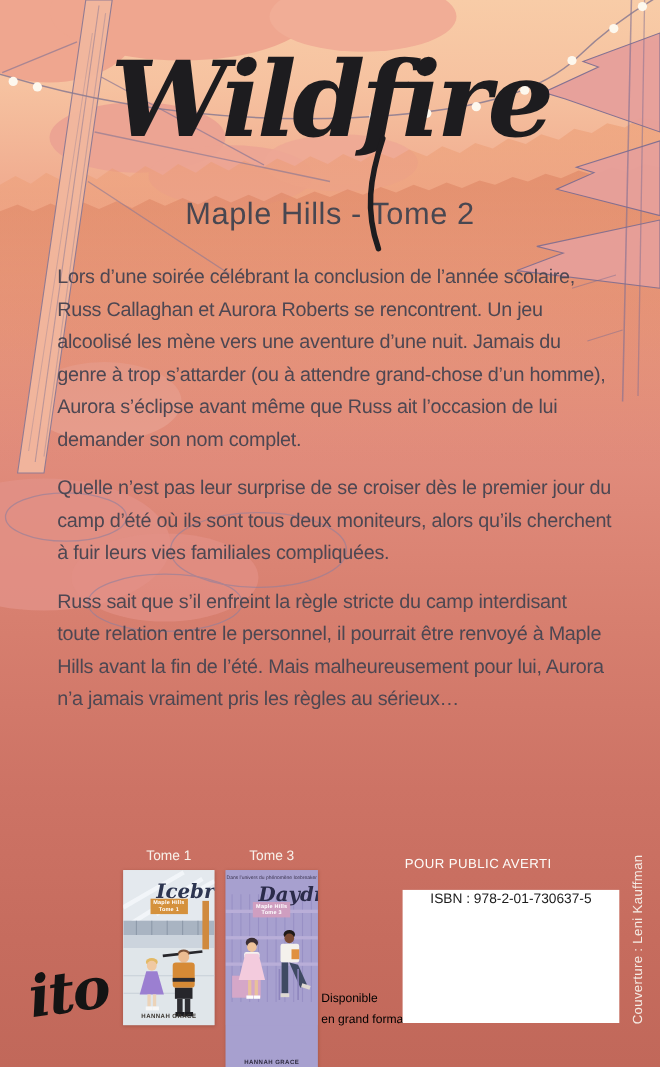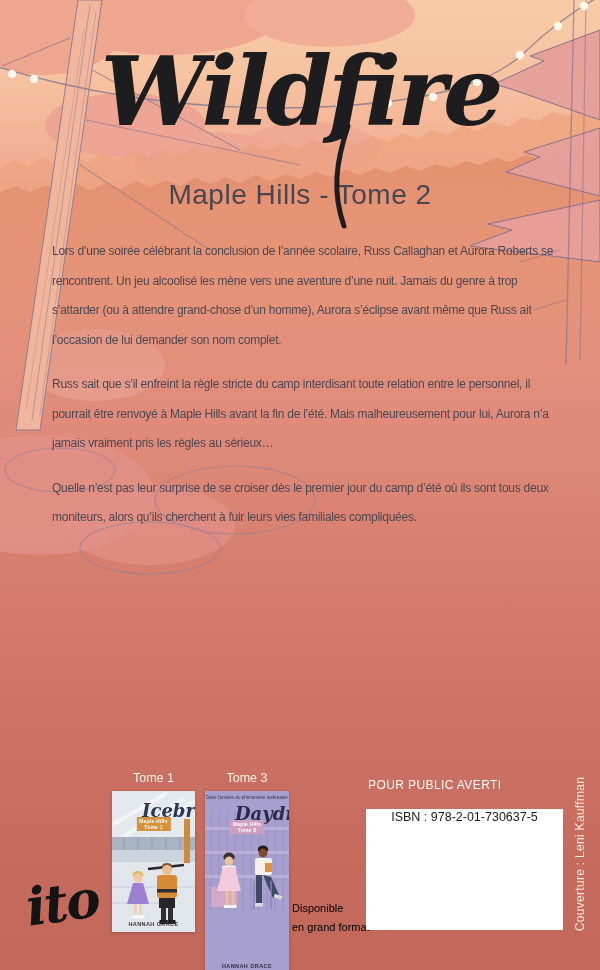--- a/index.html
+++ b/index.html
@@ -17,21 +17,21 @@
   }
   .title-flourish{position:absolute;left:330px;top:122px;z-index:3;}
   .series-line{
     position:absolute;left:0;top:179px;width:100%;text-align:center;z-index:2;
     font-size:28px;font-weight:normal;color:#48475199;color:#484751;letter-spacing:.5px;
   }
 
   
   .synopsis{
     position:absolute;left:52px;top:237px;width:505px;z-index:2;
-    font-size:12px;line-height:29.5px;letter-spacing:-.25px;color:#4d4752;
+    font-size:18px;line-height:29.5px;letter-spacing:-.25px;color:#4d4752;
   }
   .synopsis p{margin:0 0 15px 0;}
 
   
   .thumb-label{position:absolute;font-size:12.5px;color:#f8f1ea;text-align:center;z-index:2;}
   #tome1-label{left:112px;top:771px;width:83px;}
   #tome3-label{left:205px;top:771px;width:84px;}
 
   .thumb{position:absolute;top:791px;overflow:hidden;z-index:2;box-shadow:0 1px 3px rgba(90,40,30,.35);}
   #icebreaker-thumb{left:112px;width:83px;height:141px;background:#e4e9ee;}
@@ -172,22 +172,22 @@
 </svg>
 
 <div class="title">Wildfire</div>
 <svg class="title-flourish" width="40" height="110">
   <path d="M18,4 C6,40 2,70 14,104" stroke="#1d1c1f" stroke-width="5" fill="none" stroke-linecap="round"></path>
 </svg>
 <div class="series-line">Maple Hills - Tome 2</div>
 
 <div class="synopsis">
   <p>Lors d’une soirée célébrant la conclusion de l’année scolaire, Russ Callaghan et Aurora Roberts se rencontrent. Un jeu alcoolisé les mène vers une aventure d’une nuit. Jamais du genre à trop s’attarder (ou à attendre grand-chose d’un homme), Aurora s’éclipse avant même que Russ ait l’occasion de lui demander son nom complet.</p>
+  <p>Quelle n’est pas leur surprise de se croiser dès le premier jour du camp d’été où ils sont tous deux moniteurs, alors qu’ils cherchent à fuir leurs vies familiales compliquées.</p>
   <p>Russ sait que s’il enfreint la règle stricte du camp interdisant toute relation entre le personnel, il pourrait être renvoyé à Maple Hills avant la fin de l’été. Mais malheureusement pour lui, Aurora n’a jamais vraiment pris les règles au sérieux…</p>
-  <p>Quelle n’est pas leur surprise de se croiser dès le premier jour du camp d’été où ils sont tous deux moniteurs, alors qu’ils cherchent à fuir leurs vies familiales compliquées.</p>
 </div>
 
 <div class="thumb-label" id="tome1-label">Tome 1</div>
 <div class="thumb-label" id="tome3-label">Tome 3</div>
 
 <div class="thumb" id="icebreaker-thumb">
   <svg width="83" height="141" viewBox="0 0 83 141">
     <rect width="83" height="141" fill="#e4e9ee"></rect>
     <path d="M0,34 L55,2 M8,48 L72,8 M30,40 L83,10" stroke="#f3f7fa" stroke-width="4" opacity="0.9"></path>
     <rect x="0" y="46" width="83" height="13" fill="#a9b4c2"></rect>

